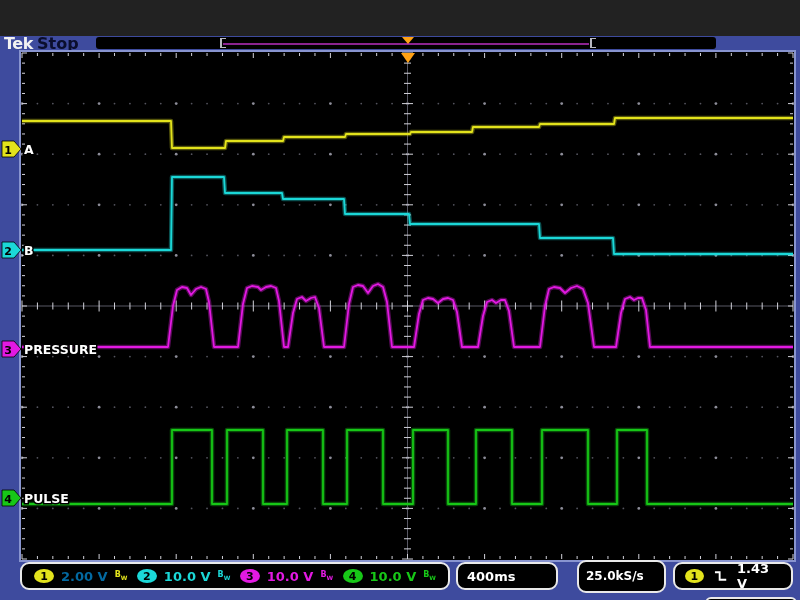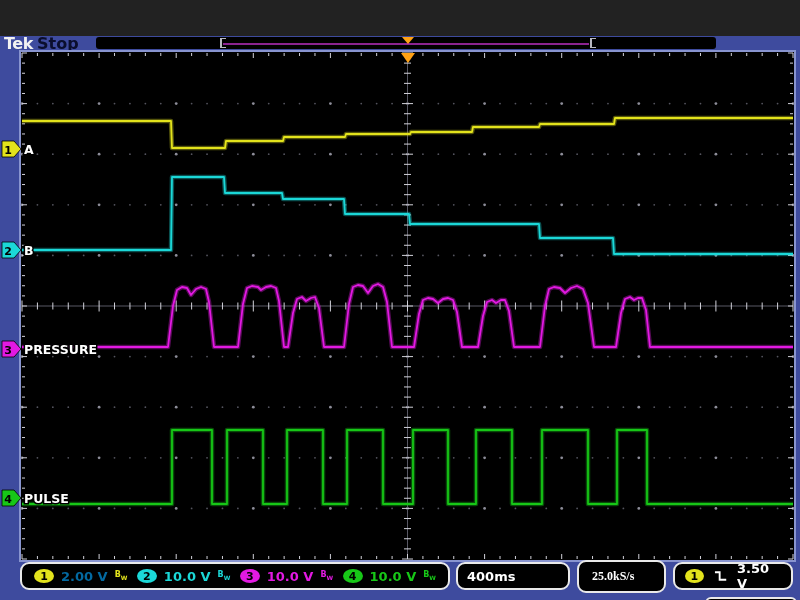--- a/index.html
+++ b/index.html
@@ -18,23 +18,23 @@
   svg.overlay{position:absolute;left:0;top:0;pointer-events:none;}
   .statusbar{position:absolute;top:526px;left:0;width:800px;height:30px;}
   .sbox{position:absolute;background:#000;border:2px solid #e9e9e9;border-radius:9px;
         color:#fff;font-weight:bold;font-size:13px;display:flex;align-items:center;box-sizing:border-box;}
   .chan-box{left:20px;width:430px;height:28px;padding:0 12px;justify-content:space-between;}
   .chan-group{display:flex;align-items:center;gap:7px;}
   .chan-oval{width:20px;height:14px;border-radius:50%;color:#000;font-size:11px;font-weight:bold;
              display:flex;align-items:center;justify-content:center;}
   .bw{font-size:8px;font-weight:bold;line-height:1;}
   .bw sub{font-size:6px;}
-  .tb-box{left:456px;width:114px;height:28px;padding-left:9px;}
+  .tb-box{left:456px;width:102px;height:28px;padding-left:9px;}
   .sr-box{left:577px;width:89px;height:33px;top:-2px;flex-direction:column;align-items:flex-start;
-          justify-content:center;font-size:12px;line-height:1.25;padding-left:13px;font-family:Liberation Serif, serif;}
+          justify-content:center;font-size:12px;line-height:1.25;padding-left:7px;}
   .trig-box{left:673px;width:120px;height:28px;padding:0 10px;gap:10px;justify-content:flex-end;}
   .dt-box{position:absolute;left:705px;top:561px;width:92px;height:32px;background:#000;
           border:2px solid #e9e9e9;border-radius:6px;color:#fff;font-weight:bold;font-size:12.5px;
           line-height:1.22;box-sizing:border-box;padding-left:4px;white-space:pre;}
 </style>
 </head>
 <body>
 
 <div class="scope">
 
@@ -820,21 +820,21 @@
 
     <div class="sbox sr-box">
       <span>25.0kS/s</span>
     </div>
 
     <div class="sbox trig-box">
       <div class="chan-oval" id="trig-ov" style="background: rgb(227, 227, 28);">1</div>
       <svg width="14" height="12" viewBox="0 0 14 12">
         <path d="M1,2 H6 V10 H13" stroke="#fff" stroke-width="2" fill="none"></path>
       </svg>
-      <span>3.50 V</span>
+      <span>1.43 V</span>
     </div>
   </div>
 
   <div class="dt-box">
     <div>19 Jun  2015</div>
     
   </div>
 
 </div>
 

